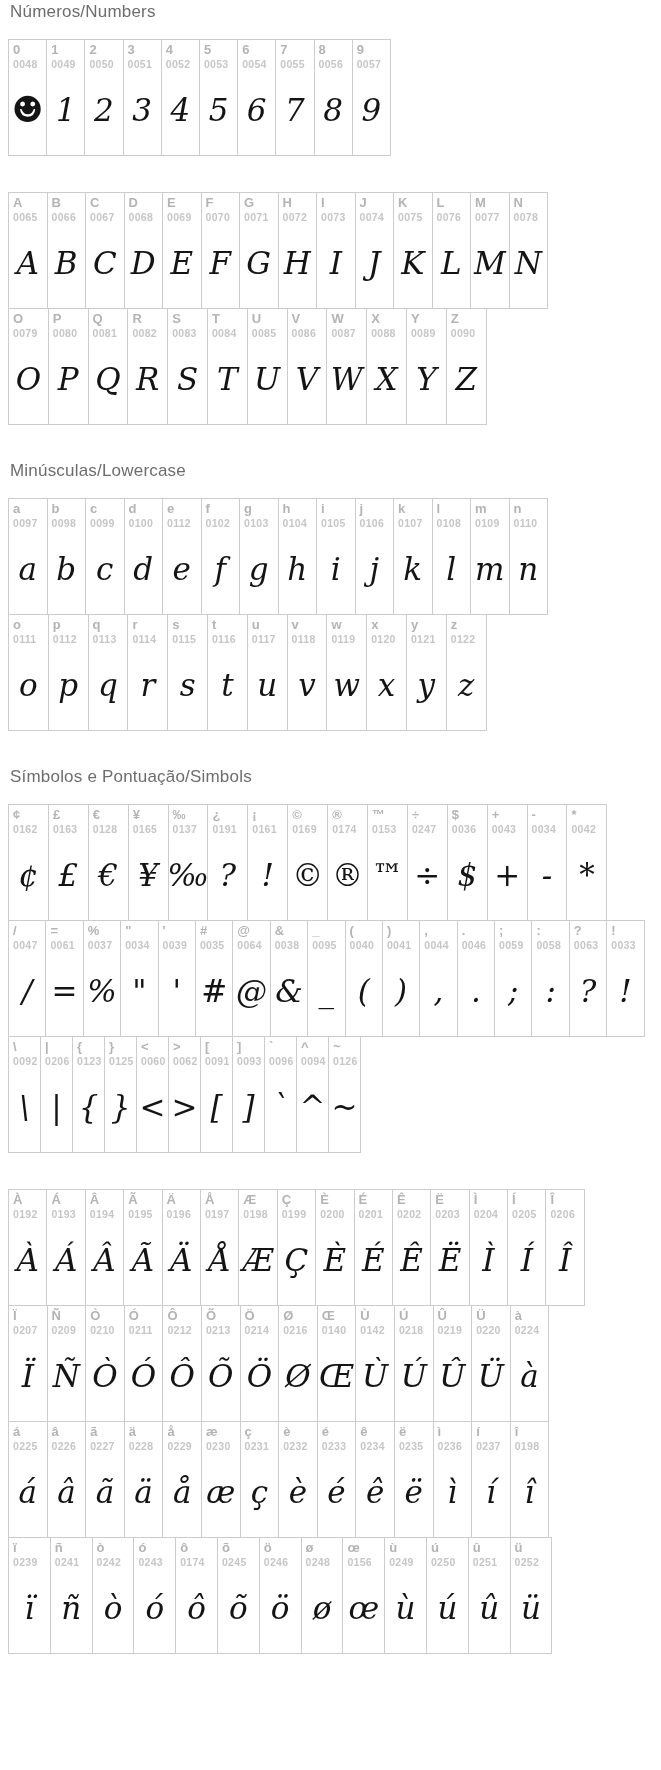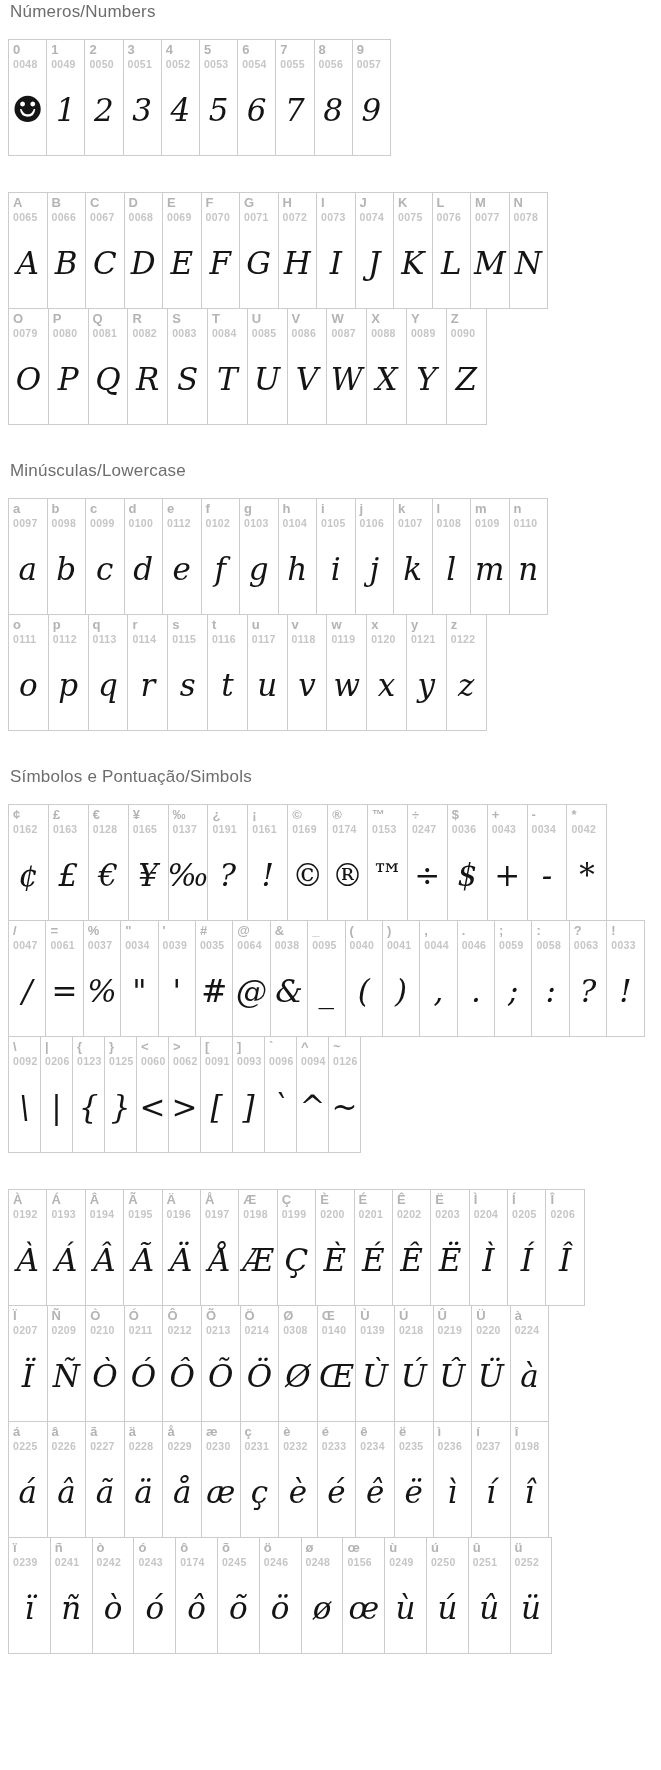--- a/index.html
+++ b/index.html
@@ -971,35 +971,35 @@
           <div class="cell" style="width: 39.6px;">
             <div class="cell-head">
               <span class="cell-char">Ö</span>
               <span class="cell-code">0214</span>
             </div>
             <div class="cell-glyph">Ö</div>
           </div>
           <div class="cell" style="width: 39.6px;">
             <div class="cell-head">
               <span class="cell-char">Ø</span>
-              <span class="cell-code">0308</span>
+              <span class="cell-code">0216</span>
             </div>
             <div class="cell-glyph">Ø</div>
           </div>
           <div class="cell" style="width: 39.6px;">
             <div class="cell-head">
               <span class="cell-char">Œ</span>
               <span class="cell-code">0140</span>
             </div>
             <div class="cell-glyph">Œ</div>
           </div>
           <div class="cell" style="width: 39.6px;">
             <div class="cell-head">
               <span class="cell-char">Ù</span>
-              <span class="cell-code">0139</span>
+              <span class="cell-code">0142</span>
             </div>
             <div class="cell-glyph">Ù</div>
           </div>
           <div class="cell" style="width: 39.6px;">
             <div class="cell-head">
               <span class="cell-char">Ú</span>
               <span class="cell-code">0218</span>
             </div>
             <div class="cell-glyph">Ú</div>
           </div>

